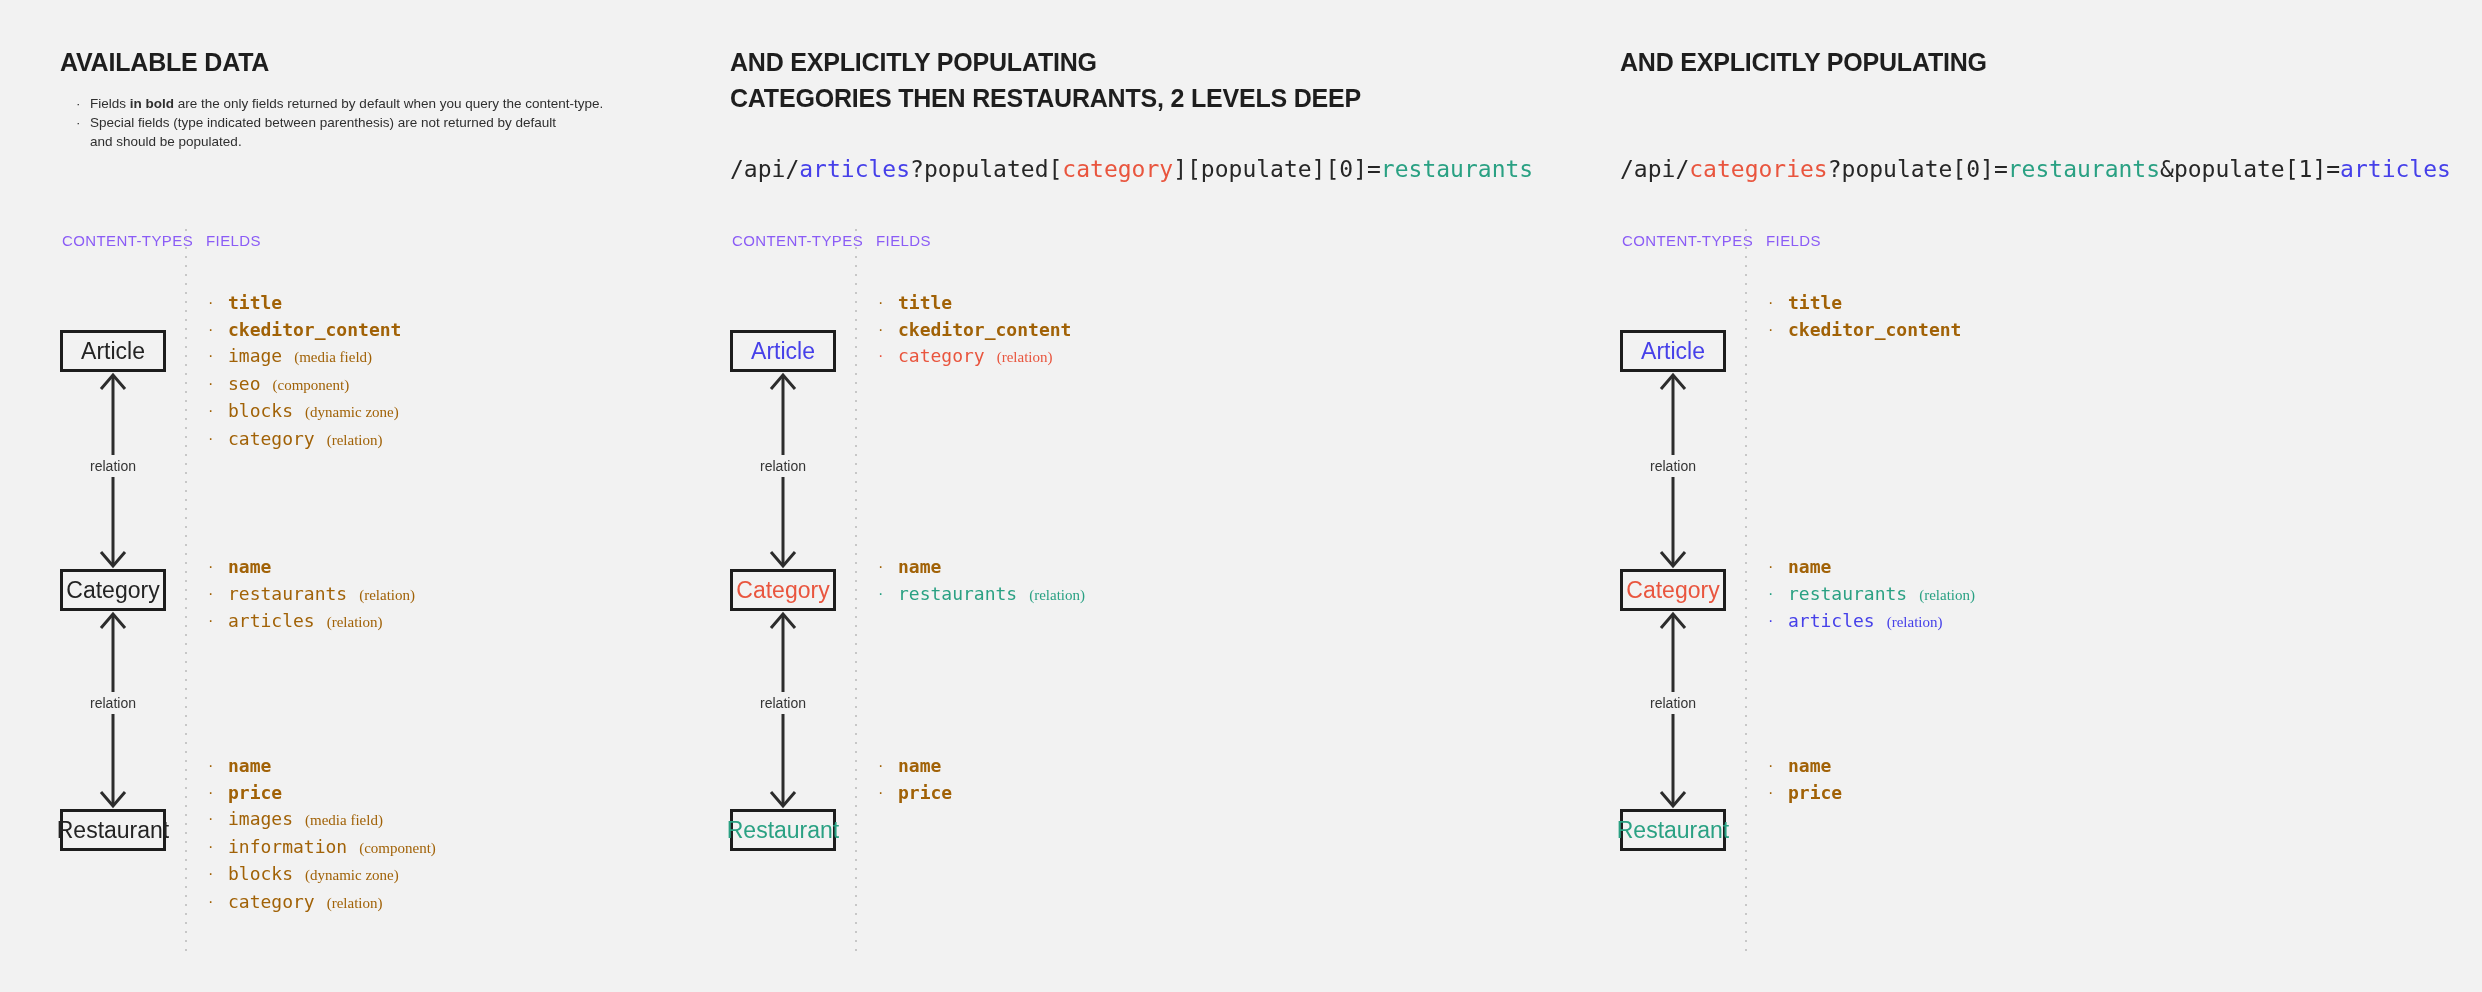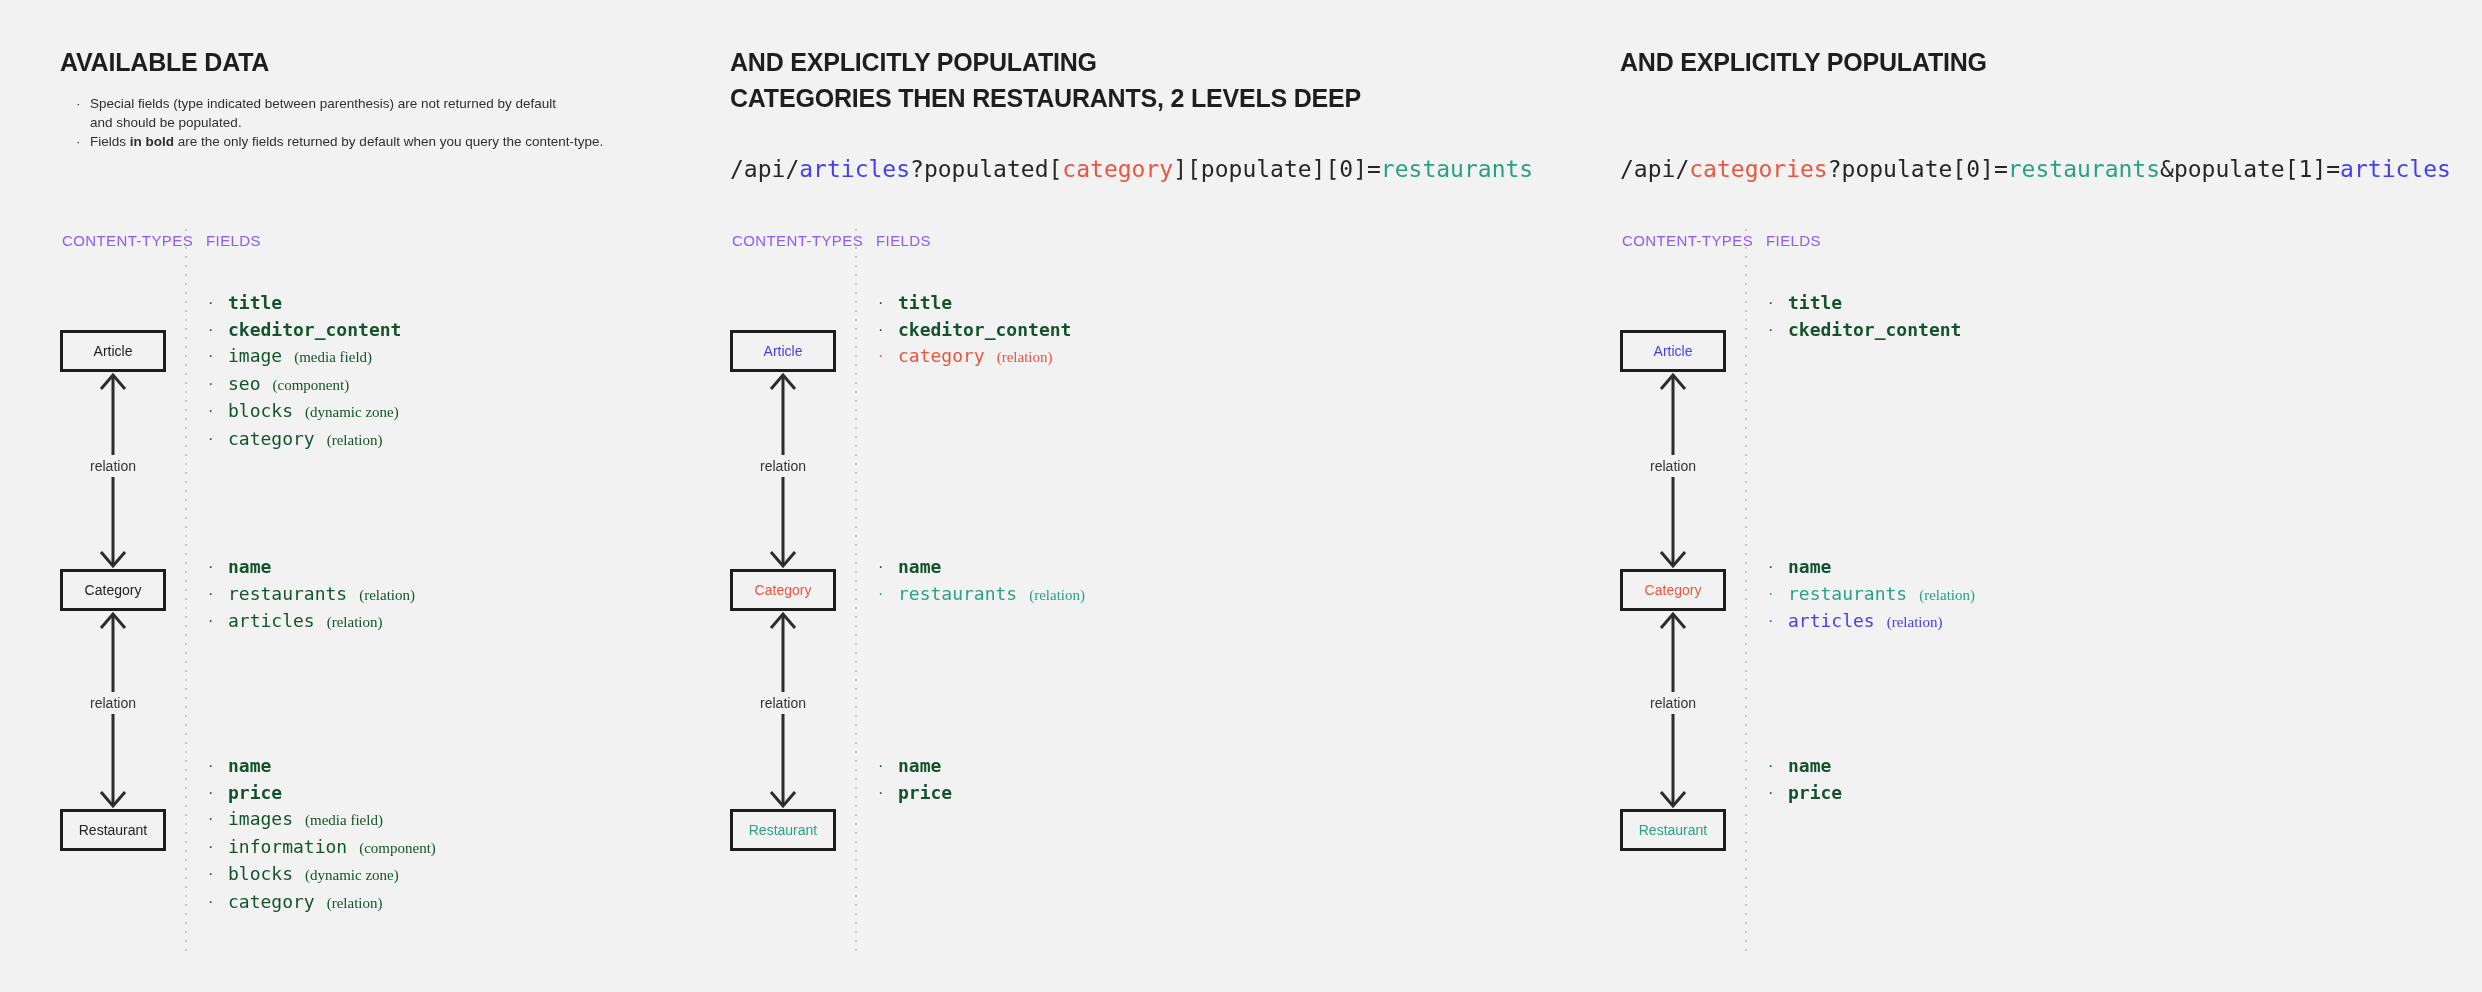--- a/index.html
+++ b/index.html
@@ -36,50 +36,50 @@
   .t-red{color:var(--red);}
   .t-teal{color:var(--teal);}
 
   .colhead{position:absolute;top:232px;font-size:15px;line-height:18px;color:#8b5cf6;letter-spacing:.4px;}
 
   .vdiv{position:absolute;left:145px;top:229px;width:2px;height:727px;
         background-image:repeating-linear-gradient(to bottom,#c7c7c7 0,#c7c7c7 2px,transparent 2px,transparent 9px);}
 
   .node{position:absolute;left:20px;width:106px;height:42px;border:3px solid #1d1d1d;
         box-sizing:border-box;display:flex;align-items:center;justify-content:center;}
-  .nlabel{font-size:14px;color:#232323;white-space:nowrap;text-align:center;}
+  .nlabel{font-size:23px;color:#232323;white-space:nowrap;text-align:center;}
   .nlabel.c-blue{color:var(--blue);}
   .nlabel.c-red{color:var(--red);}
   .nlabel.c-teal{color:var(--teal);}
 
   .arrow{position:absolute;left:56px;}
 
   .rel{position:absolute;left:73px;transform:translateX(-50%);background:var(--bg);
        padding:3px 6px;font-size:14px;color:#343434;z-index:2;white-space:nowrap;}
 
   .fields{position:absolute;left:166px;margin:0;padding:0;list-style:none;}
-  .fields li{position:relative;padding-left:22px;line-height:25.5px;white-space:nowrap;color:#14532d;}
+  .fields li{position:relative;padding-left:22px;line-height:25.5px;white-space:nowrap;color:#a16207;}
   .fields li::before{content:"\00B7";position:absolute;left:2px;}
   .fields li.c-red{color:var(--red);}
   .fields li.c-teal{color:var(--teal);}
   .fields li.c-blue{color:var(--blue);}
   .fn{font-family:"DejaVu Sans Mono",monospace;font-size:18px;color:inherit;}
   .fn.b{font-weight:700;}
   .ann{margin-left:12px;font-family:Liberation Serif, serif;font-size:15px;color:inherit;}
 </style>
 </head>
 <body>
 
 <div class="panel" id="p1">
   <div class="heading">
     <h2 class="hline">AVAILABLE DATA</h2>
   </div>
   <ul class="notes">
+    <li><span>Fields </span><b>in bold</b><span> are the only fields returned by default when you query the content-type.</span></li>
     <li><span>Special fields (type indicated between parenthesis) are not returned by default</span><br><span>and should be populated.</span></li>
-    <li><span>Fields </span><b>in bold</b><span> are the only fields returned by default when you query the content-type.</span></li>
   </ul>
 
   <div class="colhead" style="left:22px">CONTENT-TYPES</div>
   <div class="colhead" style="left:166px">FIELDS</div>
   <div class="vdiv"></div>
 
   <div class="node" style="top:330px">
     <span class="nlabel">Article</span>
   </div>
   <svg class="arrow" style="top:372px" width="34" height="197">

